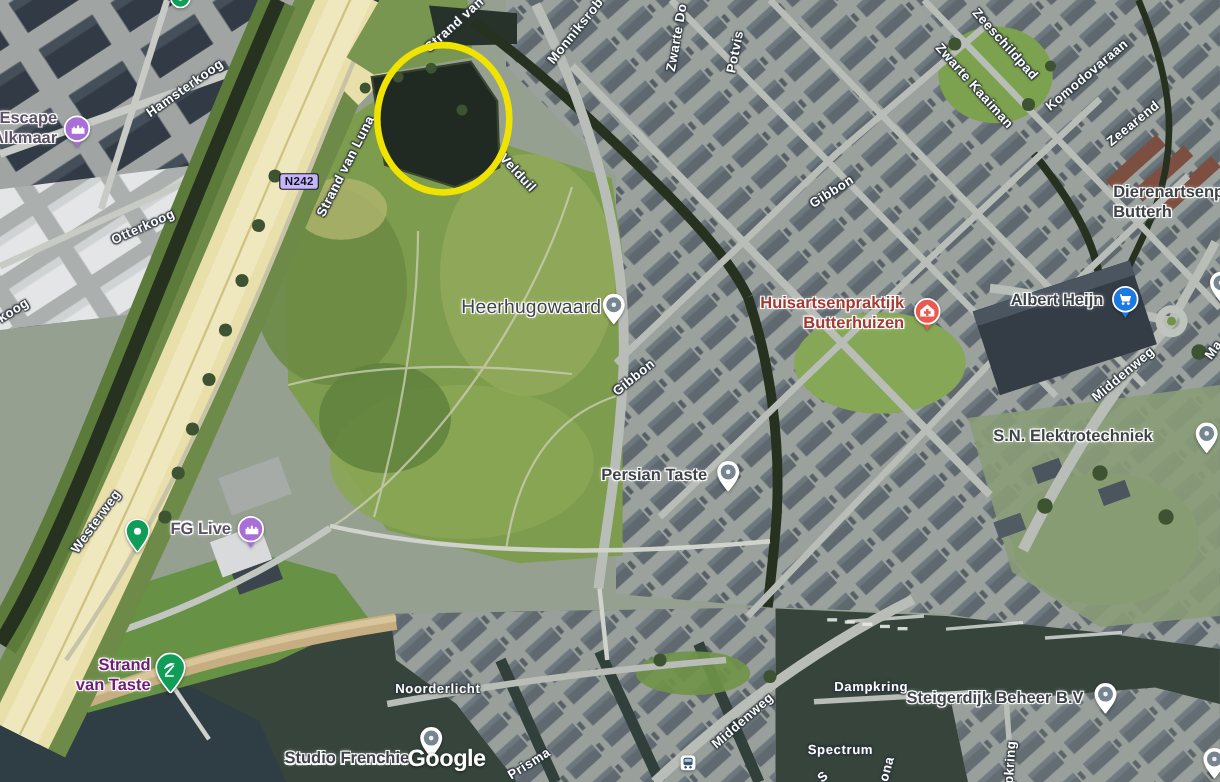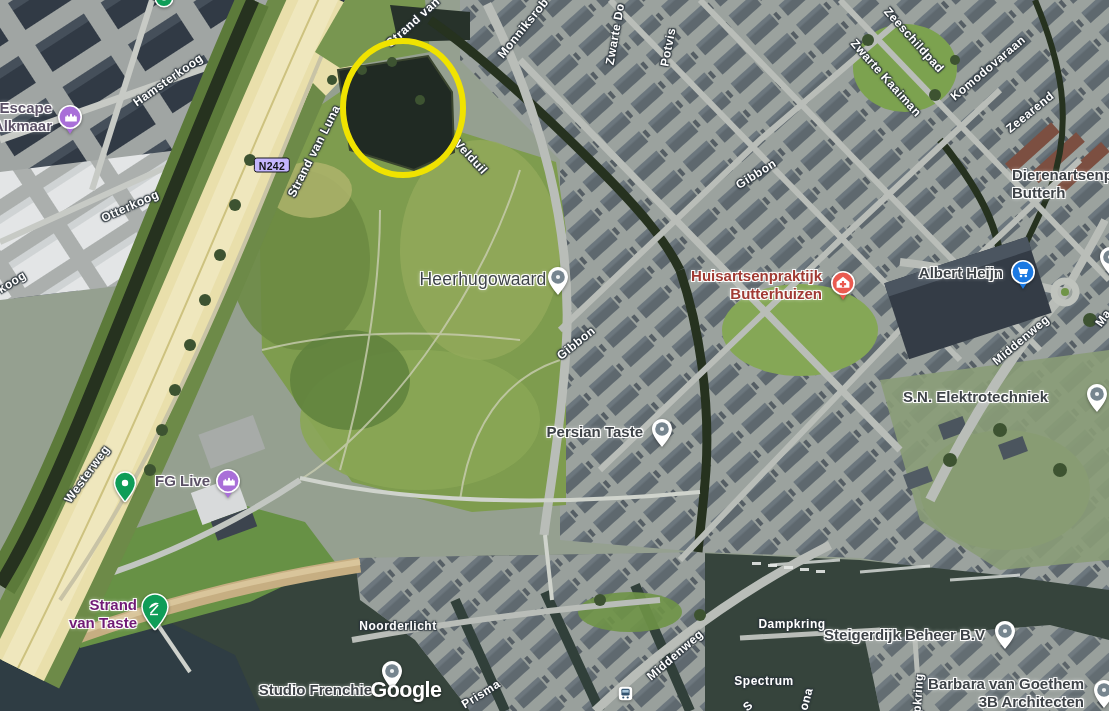--- a/index.html
+++ b/index.html
@@ -313,24 +313,20 @@
       <div class="poi poi-default" style="top: 635px; left: 985px; transform: translate(-100%, -50%); text-align: right;">
         <div>Steigerdijk Beheer B.V</div>
       </div>
       <div class="icon" style="left: 994px; top: 620px;">
         <svg width="22" height="30" viewBox="0 0 22 30">
           <path d="M11 1C5.4 1 1 5.4 1 11c0 6.9 7.7 14.8 9.3 17.3.3.5 1.1.5 1.4 0C13.3 25.8 21 17.9 21 11 21 5.4 16.6 1 11 1Z" fill="#fff"></path>
           <circle cx="11" cy="11" r="6.8" fill="#76858f"></circle>
           <circle cx="11" cy="11" r="2.1" fill="#eef1f2"></circle>
         </svg>
       </div>
-      <div class="poi poi-default" style="top: 693px; left: 1084px; transform: translate(-100%, -50%); text-align: right;">
-        <div>Barbara van Goethem</div>
-        <div>3B Architecten</div>
-      </div>
       <div class="icon" style="left: 1093px; top: 679px;">
         <svg width="22" height="30" viewBox="0 0 22 30">
           <path d="M11 1C5.4 1 1 5.4 1 11c0 6.9 7.7 14.8 9.3 17.3.3.5 1.1.5 1.4 0C13.3 25.8 21 17.9 21 11 21 5.4 16.6 1 11 1Z" fill="#fff"></path>
           <circle cx="11" cy="11" r="6.8" fill="#76858f"></circle>
           <circle cx="11" cy="11" r="2.1" fill="#eef1f2"></circle>
         </svg>
       </div>
       <div class="city" style="left: 483px; top: 279px; transform: translate(-50%, -50%);">Heerhugowaard</div>
       <div class="icon" style="left: 547px; top: 266px;">
         <svg width="22" height="30" viewBox="0 0 22 30">

